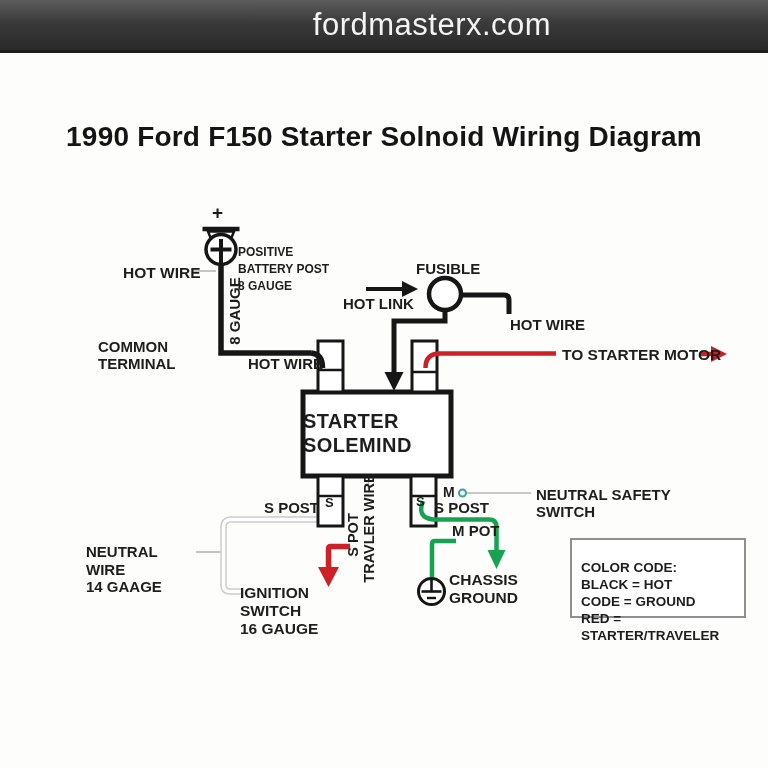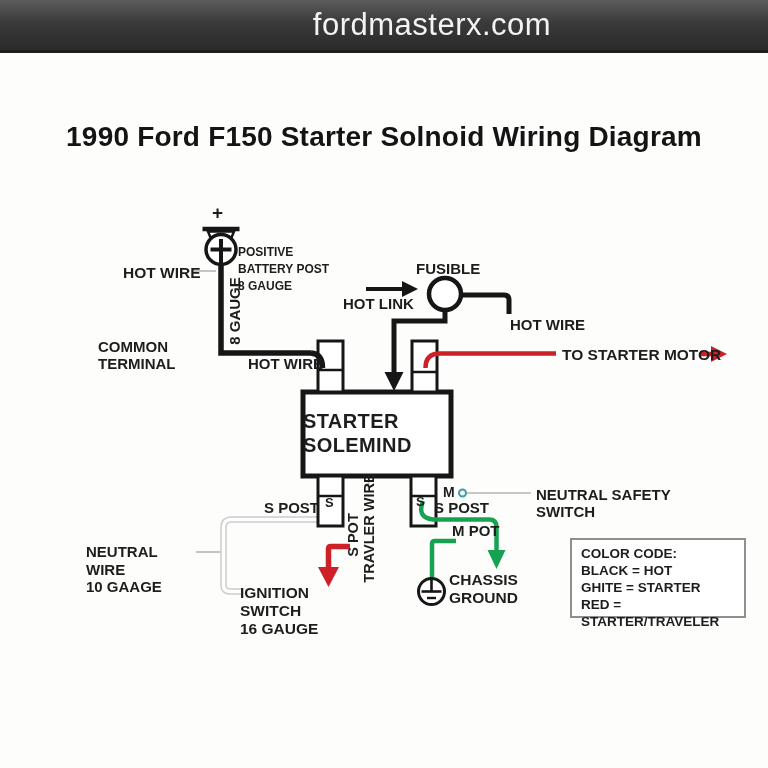--- a/index.html
+++ b/index.html
@@ -31,21 +31,21 @@
     line-height:1.12;white-space:pre-line;
   }
   .vlabel{
     position:absolute;font-size:15px;font-weight:bold;color:#1d1d1d;
     transform:translate(-50%,-50%) rotate(-90deg);white-space:nowrap;
   }
   .center{text-align:left;}
   .colorcode{
     position:absolute;left:570px;top:538px;width:176px;height:80px;
     border:2px solid #8f8f8f;background:#ffffff;
-    padding:5px 0 0 9px;box-sizing:border-box;
+    padding:19px 0 0 9px;box-sizing:border-box;
     font-size:13.5px;font-weight:bold;color:#1d1d1d;line-height:17px;
   }
 </style>
 </head>
 <body>
 
 <div class="page">
 
   <div class="site-header">
     <span>fordmasterx.com</span>
@@ -144,27 +144,27 @@
     <div class="lbl" style="left:325px;top:496px;font-size:13px">S</div>
     <div class="lbl" style="left:416px;top:495px;font-size:13px">S</div>
     <div class="lbl" style="left:443px;top:485px;font-size:14px">M</div>
     <div class="lbl" style="left:434px;top:500px">S POST</div>
     <div class="lbl" style="left:536px;top:486px;line-height:17px">NEUTRAL SAFETY
 SWITCH</div>
     <div class="lbl" style="left:452px;top:523px">M POT</div>
     <div class="vlabel" style="left:353px;top:535px;font-size:14.5px">S POT</div>
     <div class="vlabel" style="left:369px;top:528px;font-size:14.5px">TRAVLER WIRE</div>
     <div class="lbl center" style="left:86px;top:543px;width:112px;line-height:17.5px">NEUTRAL WIRE
-10 GAAGE</div>
+14 GAAGE</div>
     <div class="lbl center" style="left:240px;top:584px;width:122px;line-height:18px;font-size:15.5px">IGNITION SWITCH
 16 GAUGE</div>
     <div class="lbl" style="left:449px;top:571px;line-height:17.5px;font-size:15.5px">CHASSIS
 GROUND</div>
 
     <div class="colorcode">
       <div>COLOR CODE:</div>
       <div>BLACK = HOT</div>
-      <div>GHITE = STARTER</div>
+      <div>CODE = GROUND</div>
       <div>RED = STARTER/TRAVELER</div>
     </div>
 
   </div>
 </div>
 
 </body></html>

